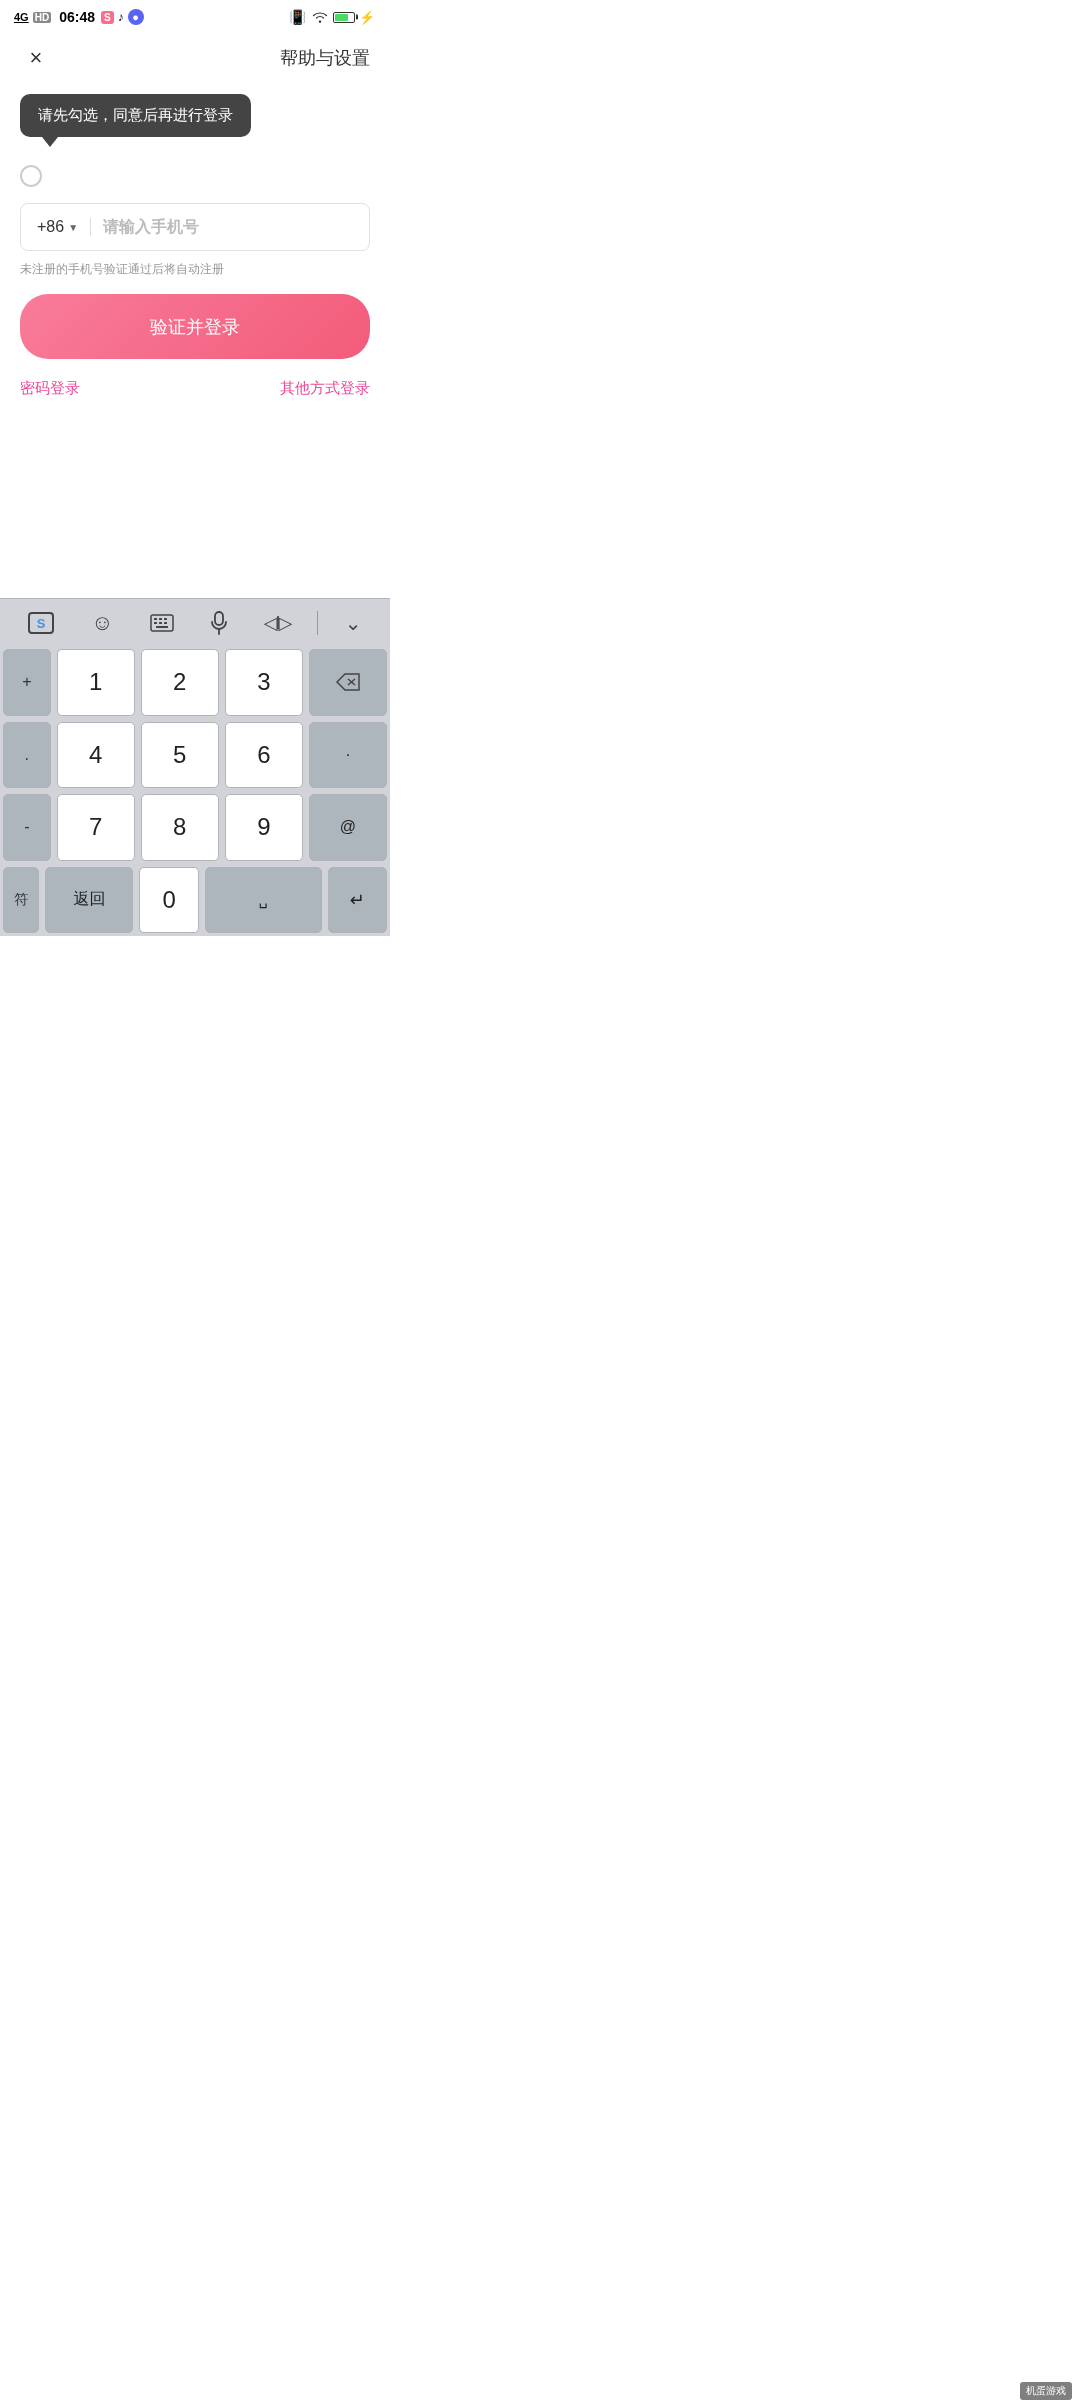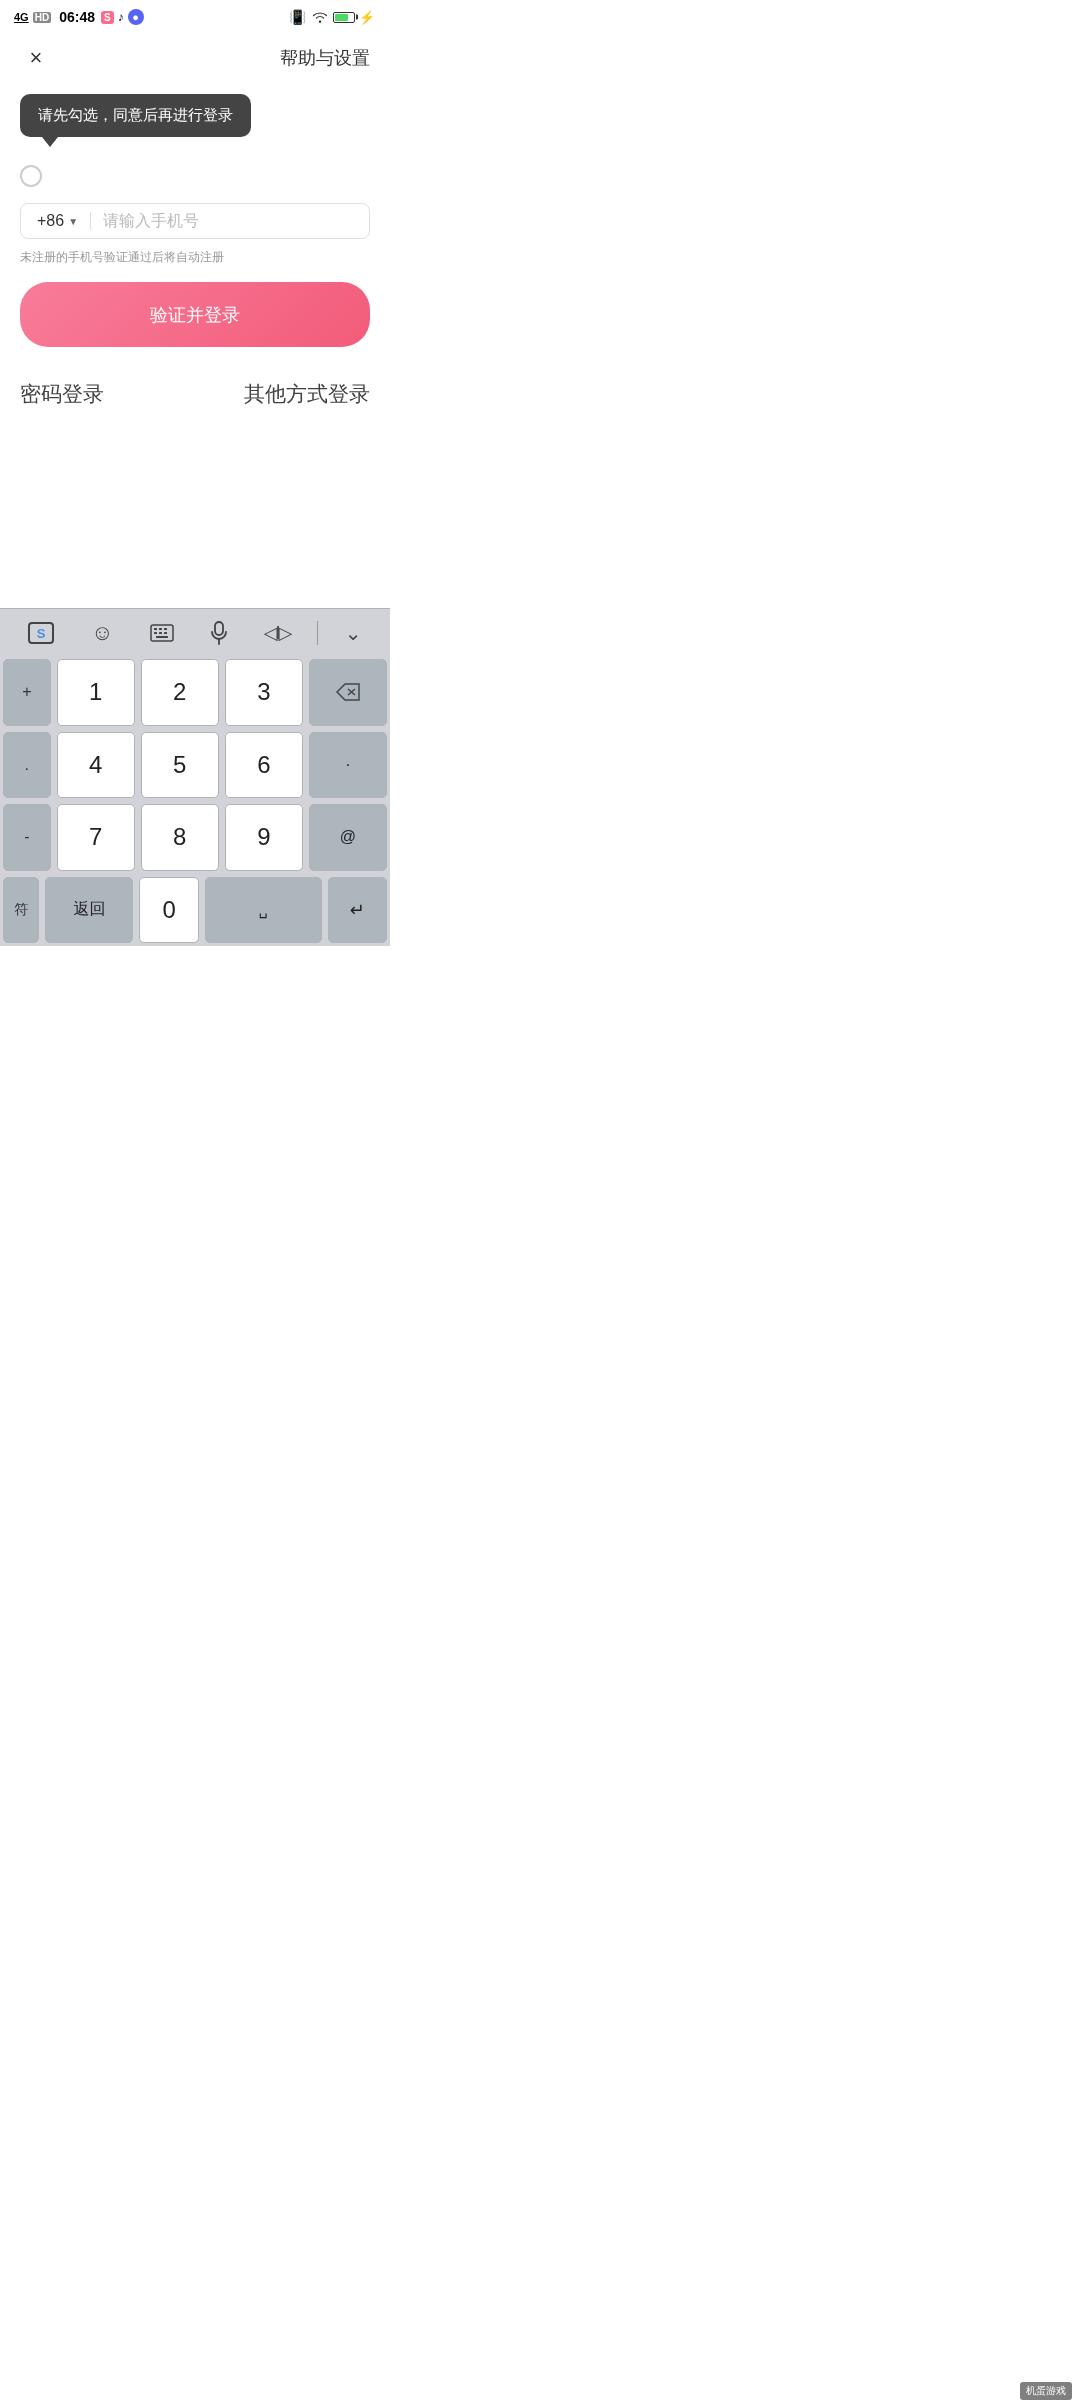--- a/index.html
+++ b/index.html
@@ -139,21 +139,21 @@
 
     
     .phone-section {
       margin: 0 20px 10px;
     }
     .phone-input-wrapper {
       border: 1px solid #e0e0e0;
       border-radius: 8px;
       display: flex;
       align-items: center;
-      padding: 8px 16px;
+      padding: 14px 16px;
       gap: 0;
     }
     .country-code {
       font-size: 16px;
       color: #333;
       display: flex;
       align-items: center;
       gap: 4px;
       cursor: pointer;
       white-space: nowrap;
@@ -165,20 +165,21 @@
       font-size: 10px;
       color: #666;
     }
     .phone-input {
       flex: 1;
       border: none;
       outline: none;
       font-size: 16px;
       color: #333;
       background: transparent;
+      font-weight: bold;
     }
     .phone-input::placeholder {
       color: #bbb;
     }
 
     
     .hint-text {
       margin: 3px 20px 16px;
       font-size: 12px;
       color: #999;
@@ -202,24 +203,23 @@
     }
 
     
     .bottom-links {
       display: flex;
       justify-content: space-between;
       padding: 0 20px;
       margin-bottom: 20px;
     }
     .bottom-link {
-      font-size: 21px;
-      color: #404040;
-      cursor: pointer;
-      margin-top: 13px;
+      font-size: 15px;
+      color: #ec4899;
+      cursor: pointer;
     }
 
     
     .keyboard-spacer {
       height: 180px;
     }
 
     
     .keyboard-toolbar {
       background: #d1d3d8;

